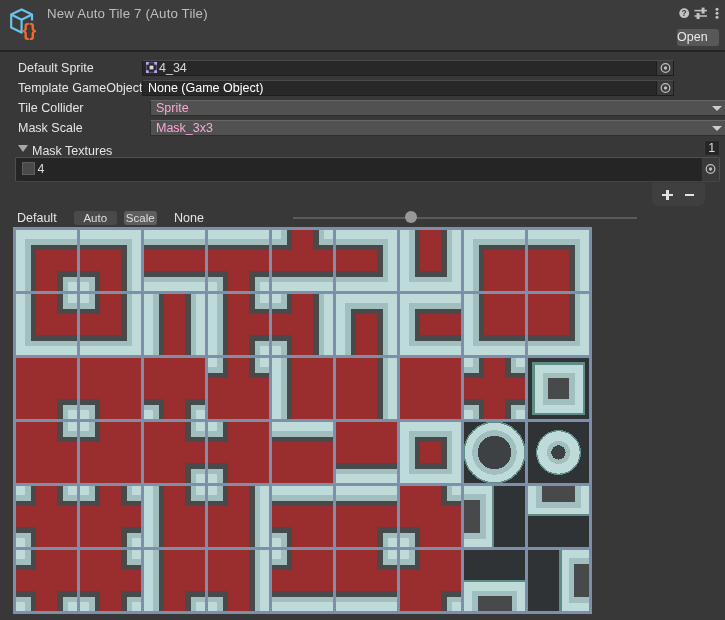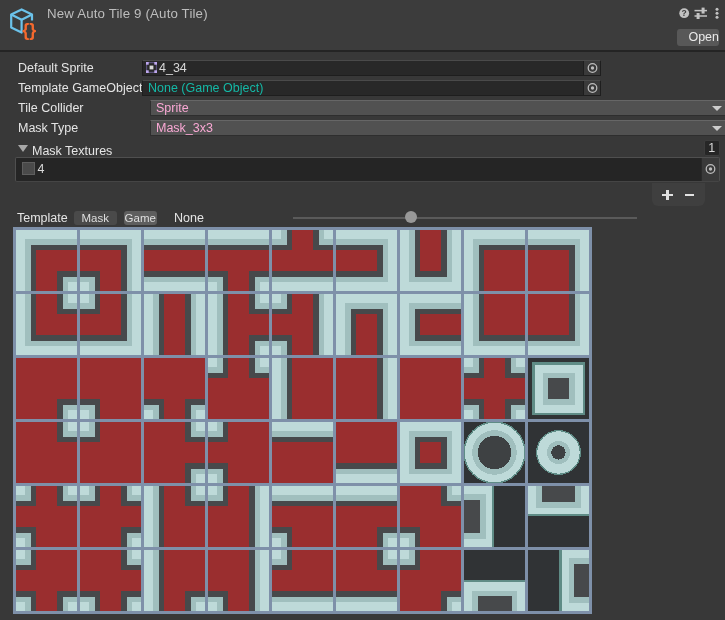--- a/index.html
+++ b/index.html
@@ -1,22 +1,22 @@
 <!DOCTYPE html>
 <html><head><meta charset="utf-8"><style>
 *{margin:0;padding:0;box-sizing:border-box}
 html,body{width:725px;height:620px;background:#383838;overflow:hidden;
  font-family:"Liberation Sans",sans-serif;font-size:12.5px;position:relative;-webkit-font-smoothing:antialiased}
 .abs{position:absolute}
 .hdr{left:0;top:0;width:725px;height:51.5px;background:#3C3C3C;border-bottom:2px solid #242424}
 .title{left:47px;top:6px;color:#BDBDBD;font-size:13.3px;letter-spacing:0.15px}
 .openbtn{left:677px;top:29px;width:42px;height:17px;background:#585858;border-radius:3px;
- color:#E9E9E9;text-align:right;line-height:17px}
+ color:#E9E9E9;text-align:left;line-height:17px}
 .lbl{color:#e5e5e5;height:16px;line-height:16px;white-space:nowrap}
-.field{left:142px;width:459px;height:16px;background:#282828;border:1px solid #1E1E1E;
+.field{left:142px;width:532px;height:16px;background:#282828;border:1px solid #1E1E1E;
  border-top-color:#4A4A4A;color:#D8D8D8;line-height:14px}
 .drop{left:150px;width:577.5px;height:16px;background:#515151;border:1px solid #2E2E2E;
  border-top-color:#666;color:#f9a8d4;line-height:14px}
 .picker{right:0;top:0;width:17px;height:14px;background:#3A3A3A;border-left:1px solid #1E1E1E}
 .ftxt{left:16px;top:0;height:14px;line-height:14px;white-space:nowrap}
 .arrow{right:4.2px;top:5px;width:0;height:0;border-left:5px solid transparent;
  border-right:5px solid transparent;border-top:5px solid #CCCCCC}
 .tri{left:17.5px;top:144.5px;width:0;height:0;border-left:5px solid transparent;
  border-right:5px solid transparent;border-top:7.5px solid #A8A8A8}
 .sizebox{left:704px;top:139.5px;width:15.5px;height:16px;background:#262626;
@@ -37,60 +37,60 @@
 
 <div class="abs hdr"></div>
 <svg class="abs" style="left:8px;top:6px" width="34" height="34" viewBox="0 0 34 34">
  <g fill="none" stroke="#6BC2EA" stroke-width="2.2" stroke-linejoin="round">
   <path d="M3.2 8.6 L13.6 3.4 L24 8.6 L13.6 13.8 Z"></path>
   <path d="M3.2 8.6 L3.2 21.4 L13.6 26.6 L13.6 13.8"></path>
   <path d="M24 8.6 L24 14.5"></path>
  </g>
  <text x="14.2" y="29.5" font-family="Liberation Sans,sans-serif" font-size="18" font-weight="bold" fill="#F4692E">{}</text>
 </svg>
-<div class="abs title">New Auto Tile 9 (Auto Tile)</div>
+<div class="abs title">New Auto Tile 7 (Auto Tile)</div>
 <svg class="abs" style="left:676px;top:5px" width="46" height="17" viewBox="0 0 46 17">
  <circle cx="8.2" cy="8.2" r="4.9" fill="#C2C2C2"></circle>
  <text x="8.2" y="11.4" font-size="8.5" font-weight="bold" fill="#3C3C3C" text-anchor="middle" font-family="Liberation Sans,sans-serif">?</text>
  <g stroke="#C2C2C2" stroke-width="1.5">
   <line x1="18.5" y1="5.6" x2="31" y2="5.6"></line>
   <line x1="18.5" y1="11" x2="31" y2="11"></line>
   <rect x="25.6" y="2.6" width="3" height="6" fill="#C2C2C2" stroke="none"></rect>
   <rect x="20.6" y="8" width="3" height="6" fill="#C2C2C2" stroke="none"></rect>
  </g>
  <g fill="#C2C2C2">
   <circle cx="41" cy="4.3" r="1.5"></circle>
       <circle cx="41" cy="8.3" r="1.5"></circle>
       <circle cx="41" cy="12.3" r="1.5"></circle>
  </g>
 </svg>
 <div class="abs openbtn">Open</div>
 
 <div class="abs lbl" style="left:18px;top:59.5px">Default Sprite</div>
 <div class="abs lbl" style="left:18px;top:79.8px">Template GameObject</div>
 <div class="abs lbl" style="left:18px;top:100px">Tile Collider</div>
-<div class="abs lbl" style="left:18px;top:120.4px">Mask Type</div>
+<div class="abs lbl" style="left:18px;top:120.4px">Mask Scale</div>
 
 <div class="abs field" style="top:59.5px">
   <svg class="abs" style="left:2.5px;top:1.8px" width="11" height="11" viewBox="0 0 11 11">
    <rect x="0.6" y="0.6" width="9.8" height="9.8" fill="none" stroke="#585078" stroke-width="1.2"></rect>
    <rect x="0" y="0" width="2.7" height="2.7" fill="#BFA8F0"></rect>
       <rect x="8.3" y="0" width="2.7" height="2.7" fill="#BFA8F0"></rect>
    <rect x="0" y="8.3" width="2.7" height="2.7" fill="#BFA8F0"></rect>
       <rect x="8.3" y="8.3" width="2.7" height="2.7" fill="#BFA8F0"></rect>
    <rect x="3.6" y="3.6" width="3.8" height="3.8" fill="#D9D9D9"></rect>
   </svg>
   <div class="abs ftxt">4_34</div>
   <div class="abs picker"><svg width="17" height="14" viewBox="0 0 17 14">
         <circle cx="8.5" cy="7" r="4.3" fill="none" stroke="#BDBDBD" stroke-width="1.25"></circle>
         <circle cx="8.5" cy="7" r="1.7" fill="#BDBDBD"></circle>
       </svg></div>
 </div>
 <div class="abs field" style="top:79.8px">
-  <div class="abs ftxt" style="left:5px;color:#14b8a6">None (Game Object)</div>
+  <div class="abs ftxt" style="left:5px;color:#ffffff">None (Game Object)</div>
   <div class="abs picker"><svg width="17" height="14" viewBox="0 0 17 14">
         <circle cx="8.5" cy="7" r="4.3" fill="none" stroke="#BDBDBD" stroke-width="1.25"></circle>
         <circle cx="8.5" cy="7" r="1.7" fill="#BDBDBD"></circle>
       </svg></div>
 </div>
 <div class="abs drop" style="top:100.1px">
   <div class="abs ftxt" style="left:5px">Sprite</div>
   <div class="abs arrow"></div>
 </div>
 <div class="abs drop" style="top:120.4px">
@@ -109,23 +109,23 @@
         <circle cx="8.5" cy="11" r="4.3" fill="none" stroke="#BDBDBD" stroke-width="1.25"></circle>
         <circle cx="8.5" cy="11" r="1.7" fill="#BDBDBD"></circle>
       </svg></div>
 </div>
 <div class="abs pmfoot">
   <div class="pm" style="left:10.5px;top:11.2px;width:10.5px;height:2.6px"></div>
   <div class="pm" style="left:14.5px;top:7.2px;width:2.6px;height:10.5px"></div>
   <div class="pm" style="left:33px;top:11.2px;width:9.5px;height:2.6px"></div>
 </div>
 
-<div class="abs lbl" style="left:17px;top:210px">Template</div>
-<div class="abs mini" style="left:74px;width:42.5px;background:#4A4A4A">Mask</div>
-<div class="abs mini" style="left:123.5px;width:33.5px;background:#5E5E5E">Game</div>
+<div class="abs lbl" style="left:17px;top:210px">Default</div>
+<div class="abs mini" style="left:74px;width:42.5px;background:#4A4A4A">Auto</div>
+<div class="abs mini" style="left:123.5px;width:33.5px;background:#5E5E5E">Scale</div>
 <div class="abs lbl" style="left:174px;top:210px">None</div>
 <div class="abs track"></div>
 <div class="abs handle"></div>
 
 <svg class="tmpl" width="579" height="387" viewBox="-1.5 -1.5 579 387" shape-rendering="crispEdges">
     <rect x="0.00" y="0.00" width="64.00" height="64.00" fill="#9A2E2F"></rect>
     <rect x="0.00" y="0.00" width="64.00" height="21.33" fill="#47494B"></rect>
     <rect x="0.00" y="0.00" width="21.33" height="64.00" fill="#47494B"></rect>
     <rect x="0.00" y="0.00" width="64.00" height="16.00" fill="#A0BFBE"></rect>
     <rect x="0.00" y="0.00" width="16.00" height="64.00" fill="#A0BFBE"></rect>

